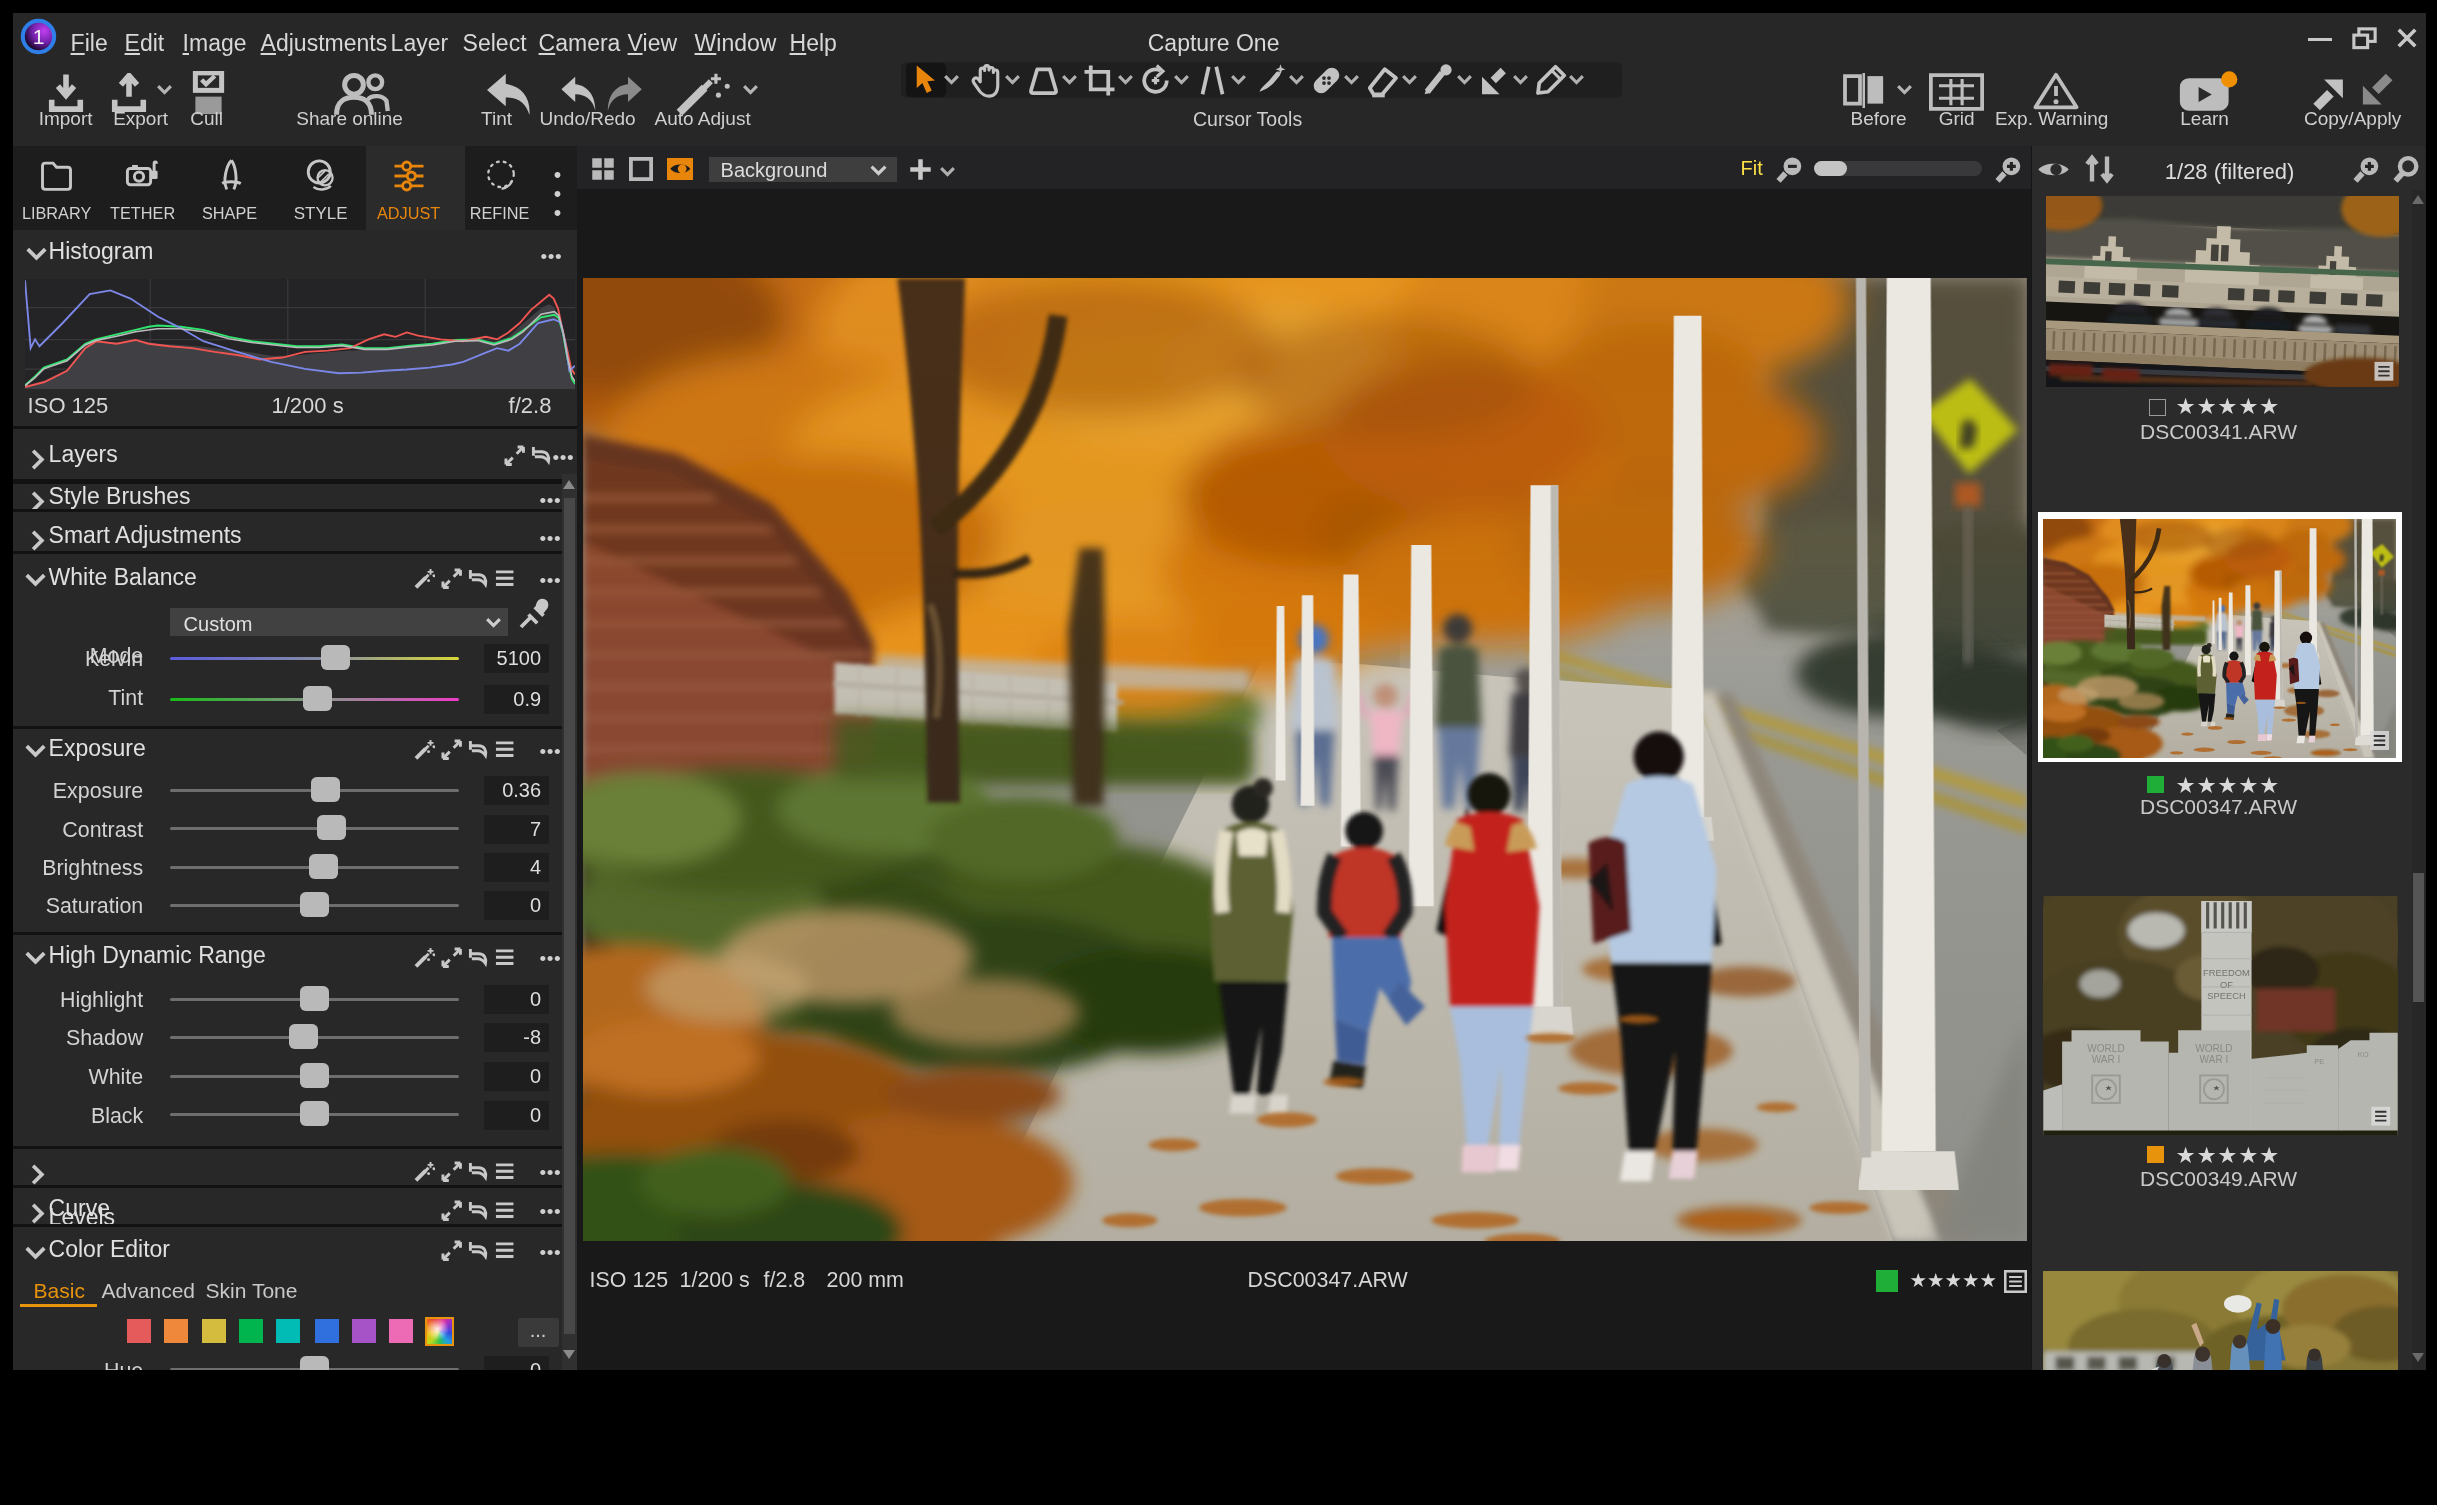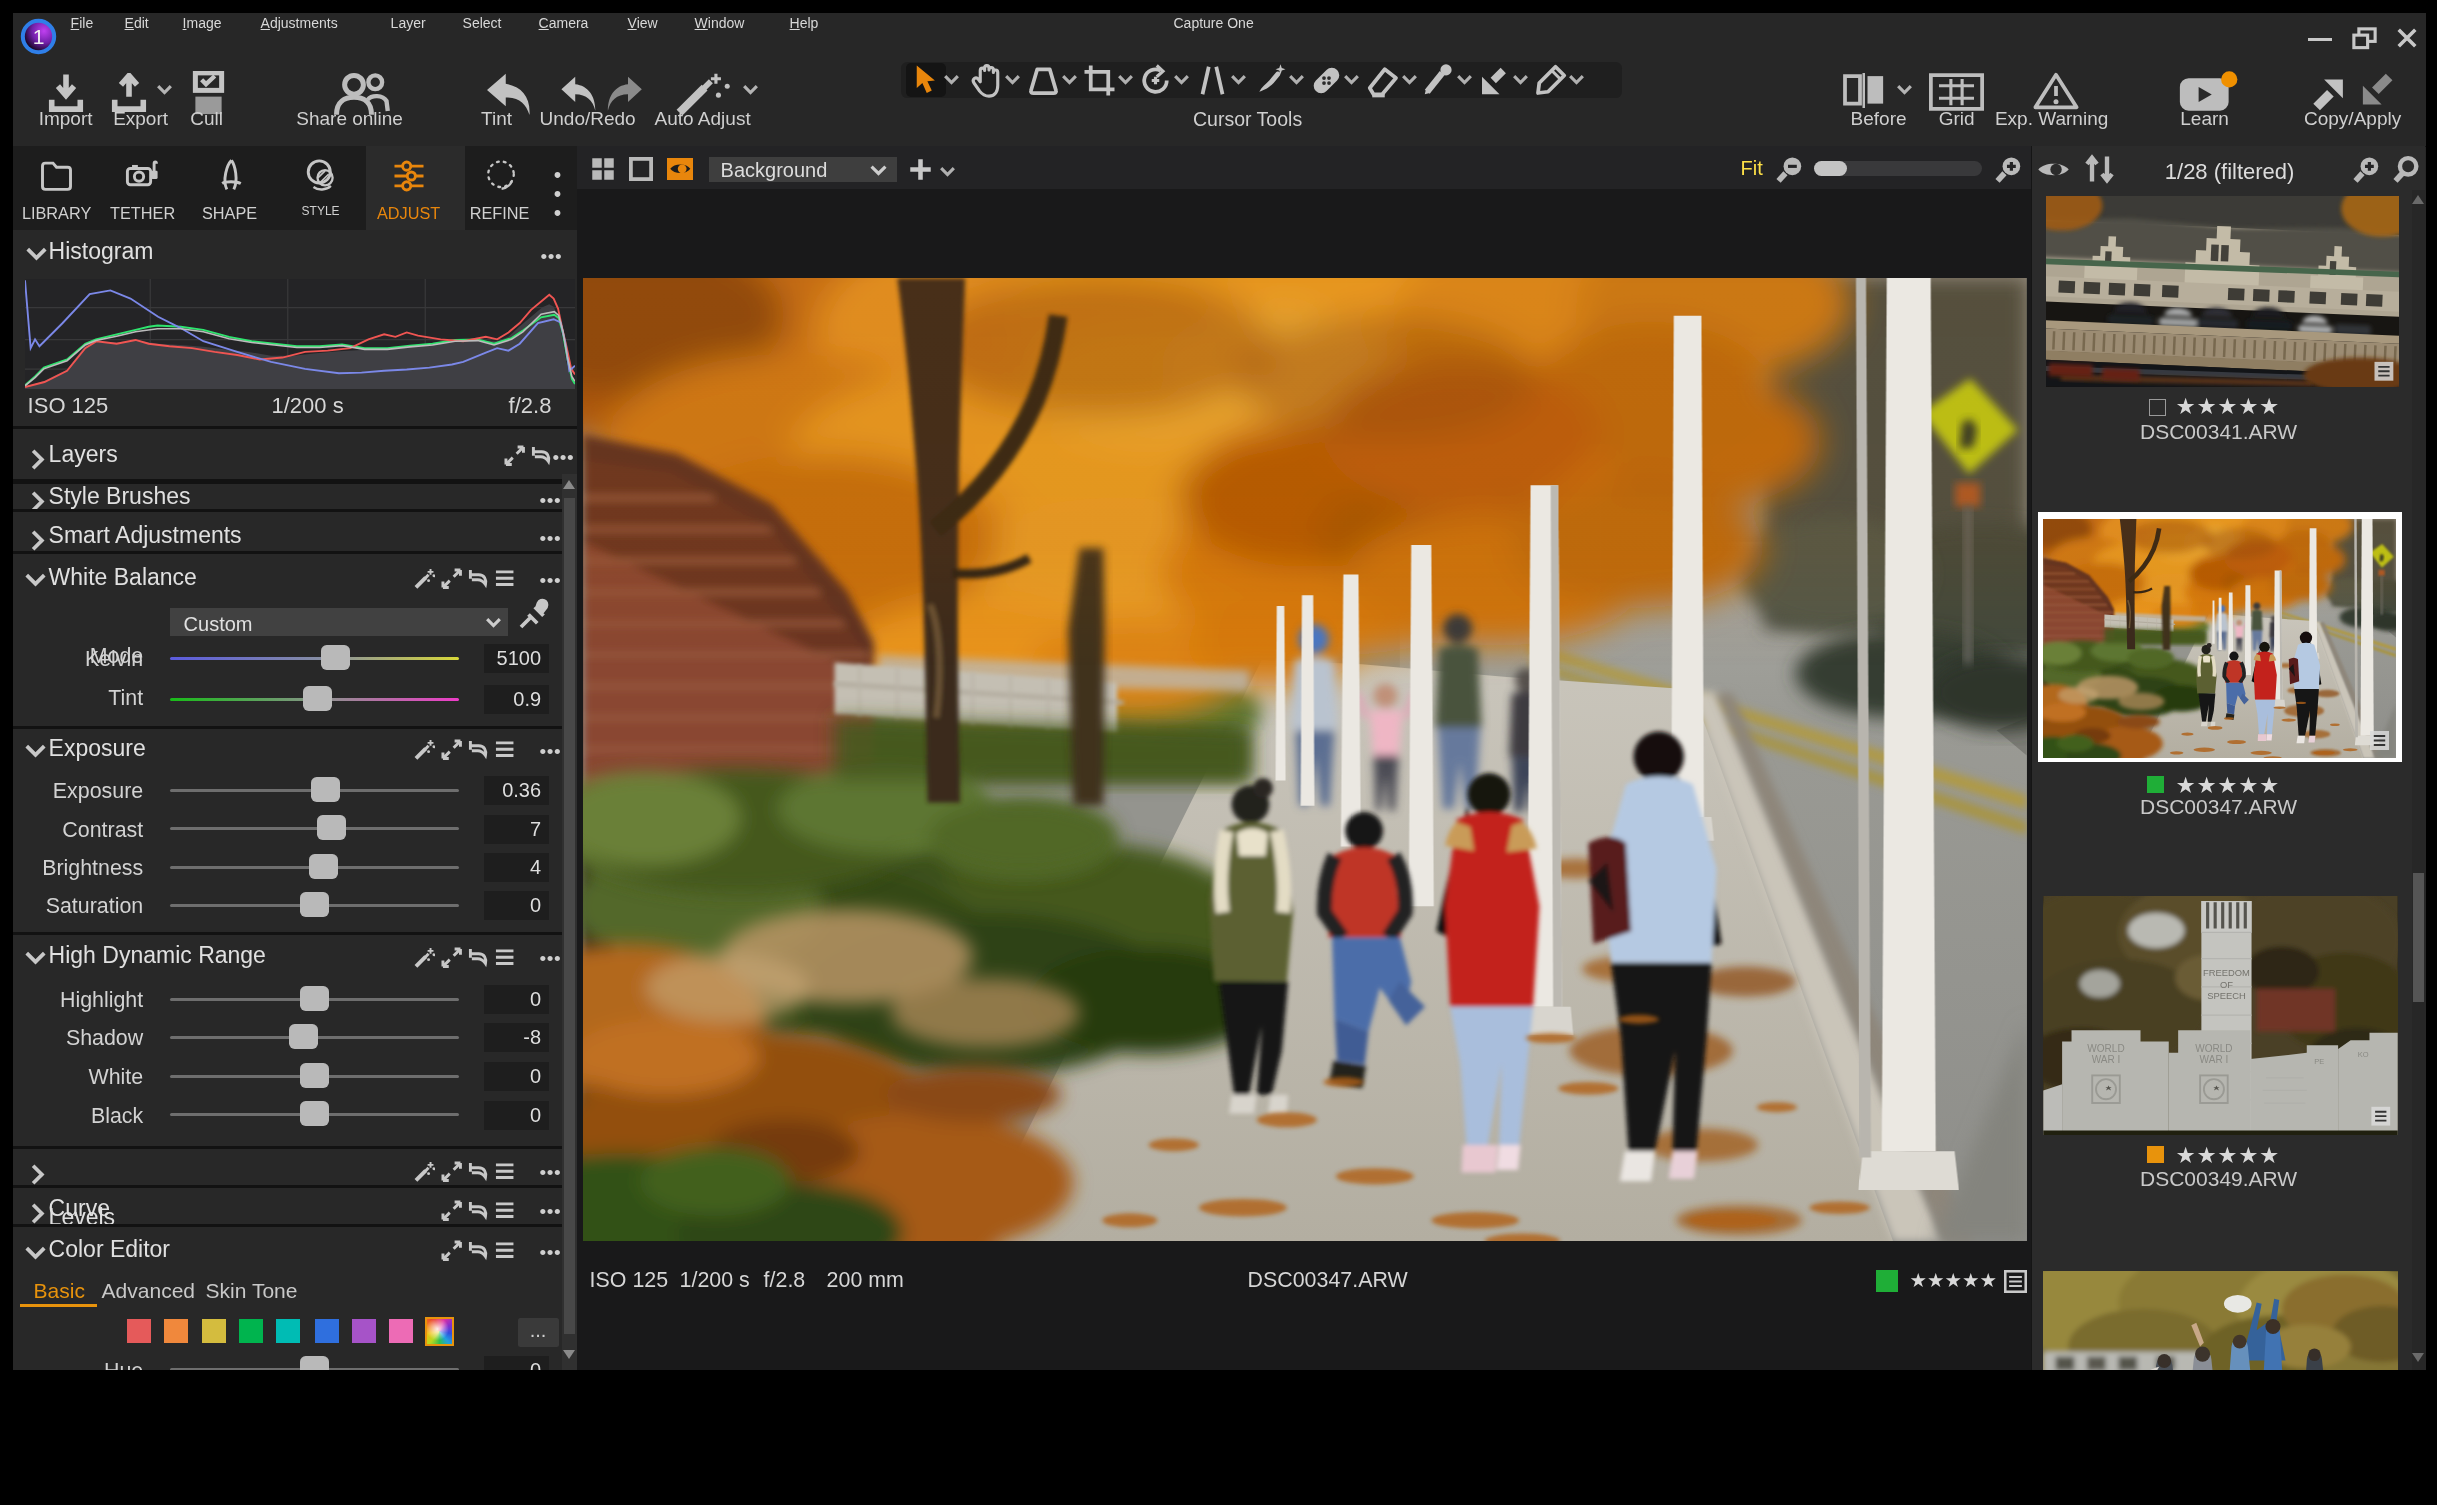--- a/index.html
+++ b/index.html
@@ -1,19 +1,19 @@
 <!DOCTYPE html>
 <html style="font-size:10px"><head><meta charset="utf-8"><style>
 html,body{margin:0;padding:0;background:#000;}
 body{width:2438px;height:1505px;position:relative;overflow:hidden;font-family:"Liberation Sans",sans-serif;}
 #win{position:absolute;left:12.6px;top:12.6px;width:2413px;height:1357px;background:#272727;overflow:hidden;}
 .abs{position:absolute;text-align:center;}
 .txt{position:absolute;color:#d6d6d6;white-space:nowrap;line-height:1;}
 .ctr{transform:translateX(-50%);}
-.menu{font-size:14px;color:#d8d8d8;top:3px;}
+.menu{font-size:23px;color:#d8d8d8;top:19px;}
 .tlabel{font-size:19px;color:#cfcfcf;top:96px;transform:translateX(-50%);line-height:1;}
 .hdr{font-size:23px;color:#e0e0e0;}
 .rowlab{font-size:21.4px;color:#d2d2d2;text-align:right;width:113px;}
 .vbox{position:absolute;width:65px;height:29px;background:#1e1e1e;color:#dedede;font-size:20px;text-align:right;line-height:29px;padding-right:7.5px;box-sizing:border-box;}
 .track{position:absolute;height:3.8px;background:#6e6e6e;border-radius:1.9px;}
 .knob{position:absolute;width:29px;height:25px;background:#b9b9b9;border-radius:5.7px;top:-11.3px;}
 .sep{position:absolute;left:0;width:564px;height:3.1px;background:#121212;}
 .star{position:absolute;color:#d8d8d8;font-size:22.6px;line-height:1;letter-spacing:0.6px;white-space:nowrap;}
 .ic{position:absolute;}
 svg{display:block}
@@ -238,21 +238,21 @@
       <path d="M22 54 C14 38 22 12 30 4 M34 54 C42 38 36 12 30 4" fill="none" stroke="#c6c6c6" stroke-width="5"></path>
       <path d="M14 44 C20 40 38 40 46 44" fill="none" stroke="#c6c6c6" stroke-width="5"></path>
     </svg>
 <span class="txt ctr" style="left:217px;top:192px;font-size:16.3px;color:#d0d0d0">SHAPE</span>
 <svg class="ic" style="left:290px;top:145px" width="36" height="36" viewBox="0 0 62 62">
       <circle cx="28" cy="24" r="19" fill="none" stroke="#c6c6c6" stroke-width="5"></circle>
       <circle cx="38" cy="34" r="13" fill="none" stroke="#c6c6c6" stroke-width="4"></circle>
       <path d="M26 34 L38 22 M30 42 L44 28" stroke="#c6c6c6" stroke-width="3"></path>
       <path d="M18 50 C26 56 40 56 48 48" fill="none" stroke="#c6c6c6" stroke-width="4"></path>
     </svg>
-<span class="txt ctr" style="left:308px;top:192px;font-size:12px;color:#d0d0d0">STYLE</span>
+<span class="txt ctr" style="left:308px;top:192px;font-size:17px;color:#d0d0d0">STYLE</span>
 <svg class="ic" style="left:378px;top:145px" width="36" height="36" viewBox="0 0 62 62">
       <g stroke="#e8860c" stroke-width="5" fill="none">
         <path d="M6 14 H20 M34 14 H56"></path>
         <circle cx="27" cy="14" r="7"></circle>
         <path d="M6 31 H28 M42 31 H56"></path>
         <circle cx="35" cy="31" r="7"></circle>
         <path d="M6 48 H20 M34 48 H56"></path>
         <circle cx="27" cy="48" r="7"></circle>
       </g>
     </svg>

